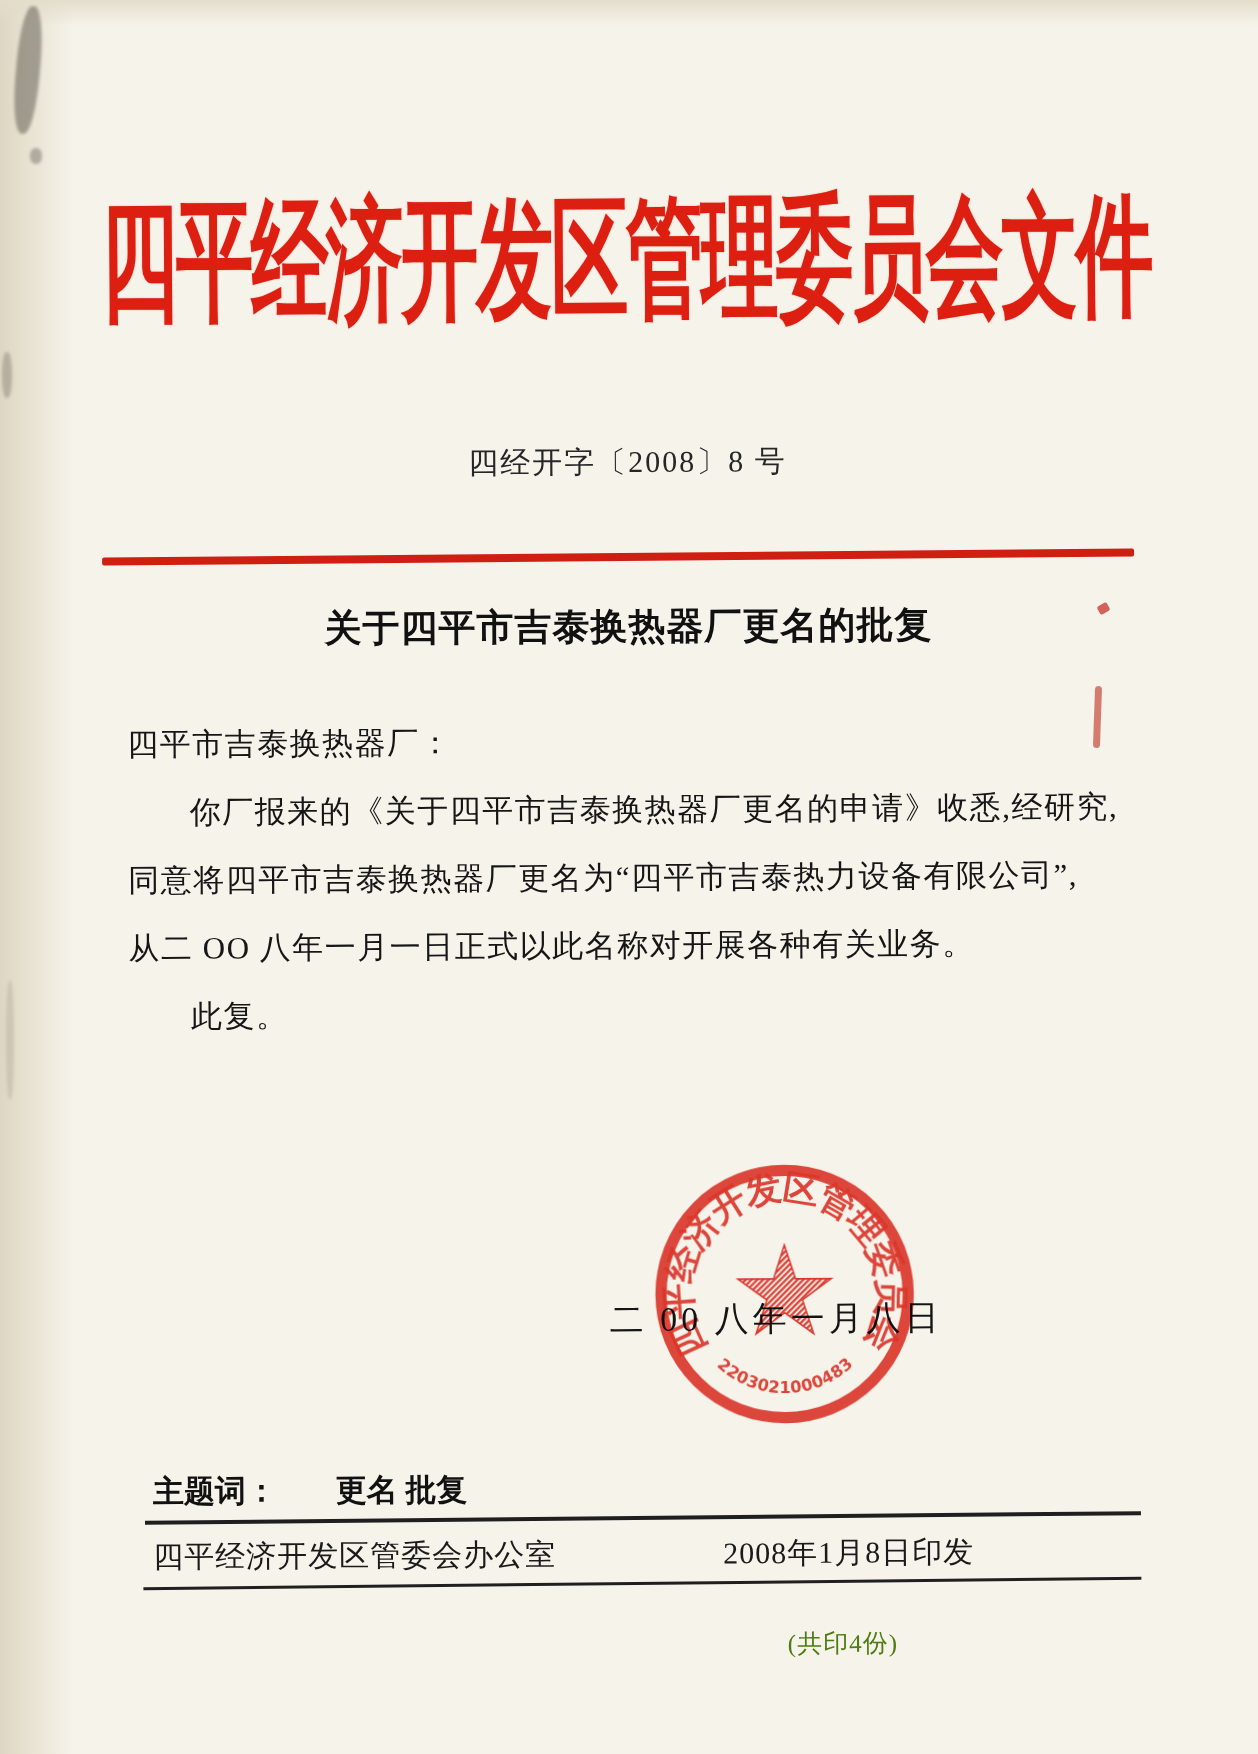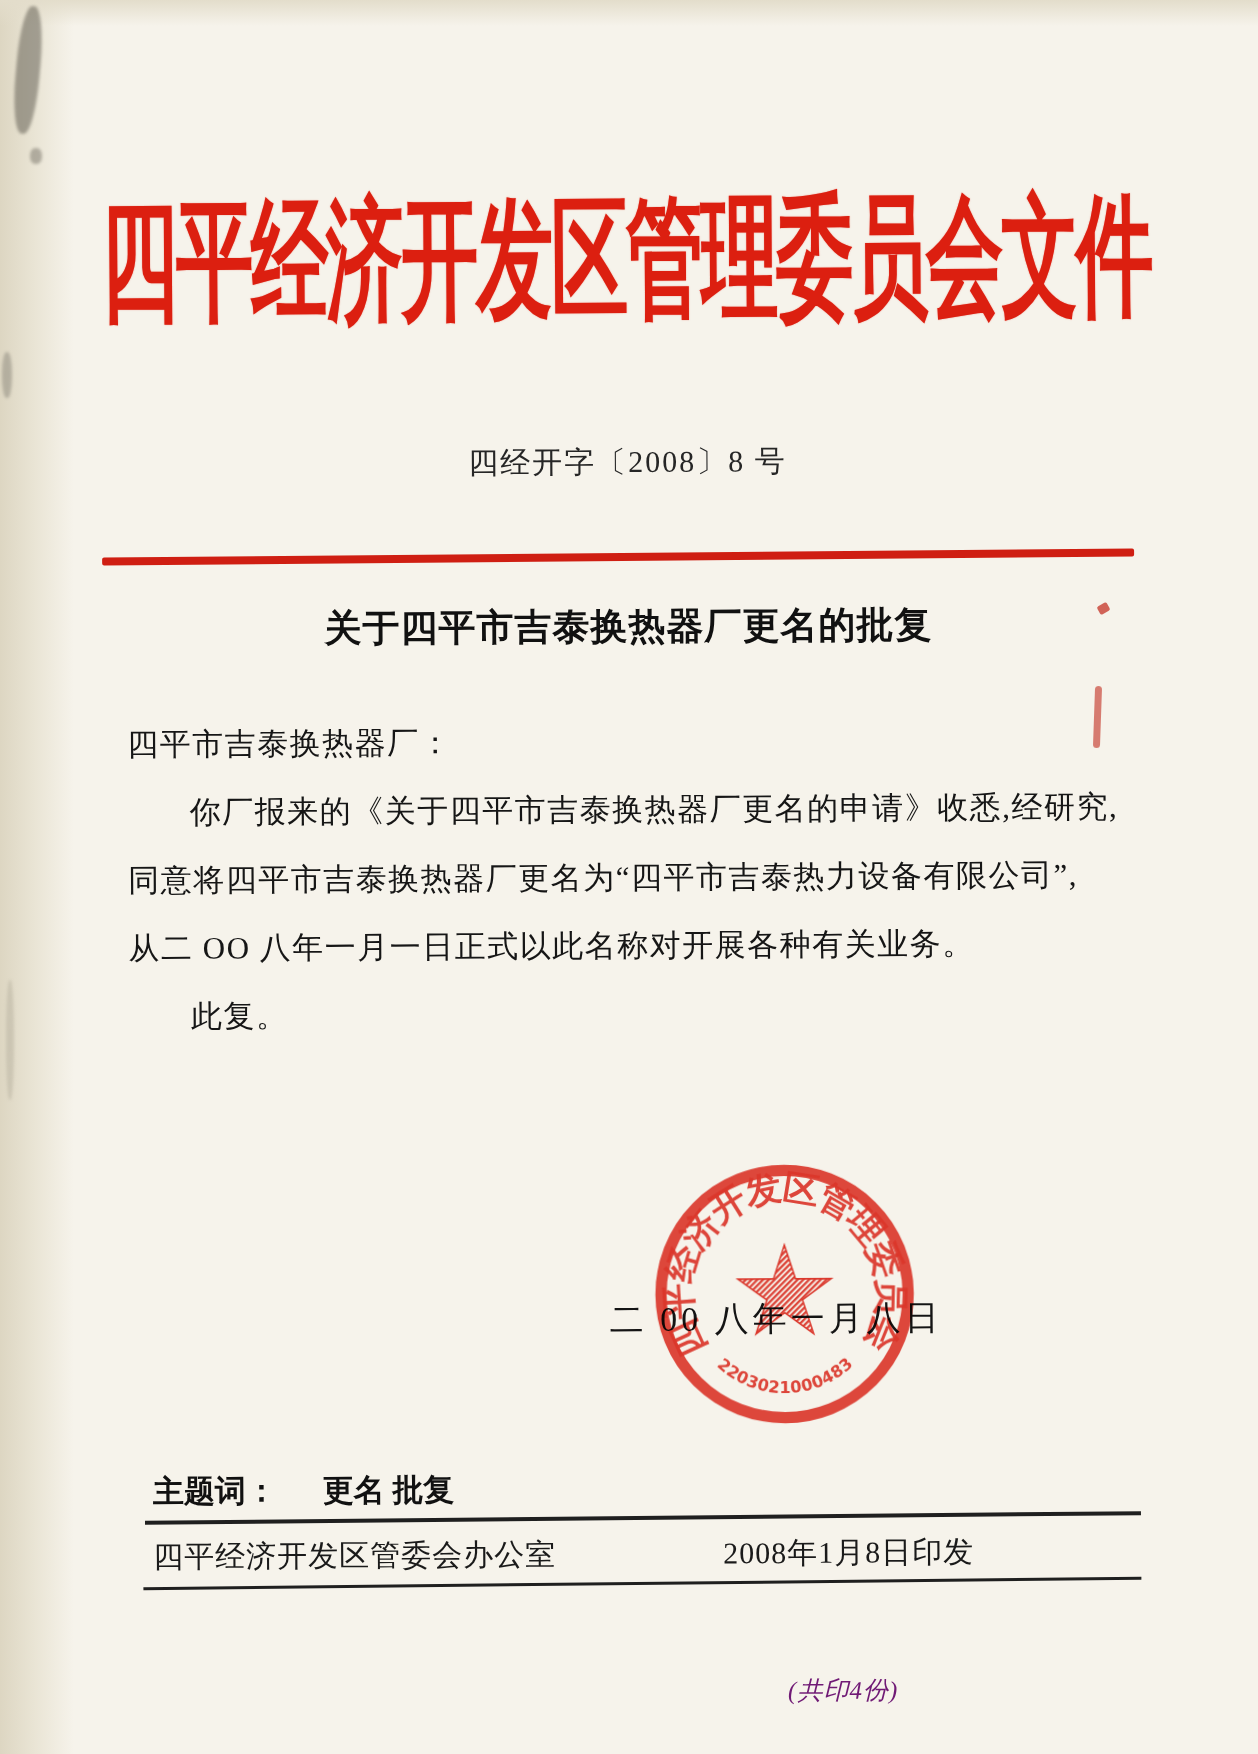--- a/index.html
+++ b/index.html
@@ -50,28 +50,28 @@
 
   
   .date-line{position:absolute;left:606px;top:1297px;font-size:34px;
     letter-spacing:4px;color:#141414;white-space:nowrap;z-index:1;}
   .seal{position:absolute;left:638px;top:1152px;width:286px;height:286px;z-index:2;
     mix-blend-mode:multiply;opacity:.93;filter:blur(.3px);}
 
   
   .subject-row{position:absolute;left:148px;top:1468px;font-size:31px;font-weight:bold;
     color:#111;white-space:nowrap;}
-  .subject-row .term1{margin-left:38px;}
+  .subject-row .term1{margin-left:51px;}
   .subject-row .term2{}
   .black-rule{position:absolute;background:#1f1f1f;}
   .rule1{left:140px;top:1516px;width:996px;height:4px;transform:rotate(-0.2deg);}
   .rule2{left:138px;top:1582px;width:998px;height:3px;transform:rotate(-0.25deg);}
   .footer-office{position:absolute;left:148px;top:1534px;font-size:30px;letter-spacing:1px;color:#1a1a1a;white-space:nowrap;}
   .footer-printdate{position:absolute;left:718px;top:1534px;font-size:30px;letter-spacing:1px;color:#1a1a1a;white-space:nowrap;}
-  .copies-note{position:absolute;left:782px;top:1675px;font-size:25px;letter-spacing:1px;color:#701a75;white-space:nowrap;font-style:italic;}
+  .copies-note{position:absolute;left:782px;top:1628px;font-size:25px;letter-spacing:1px;color:#4d7c0f;white-space:nowrap;}
 </style>
 </head>
 <body>
 
 <div class="page">
 
   <div class="edge-strip"></div>
   <div class="top-strip"></div>
   <div class="smudge a"></div>
   <div class="smudge b"></div>

